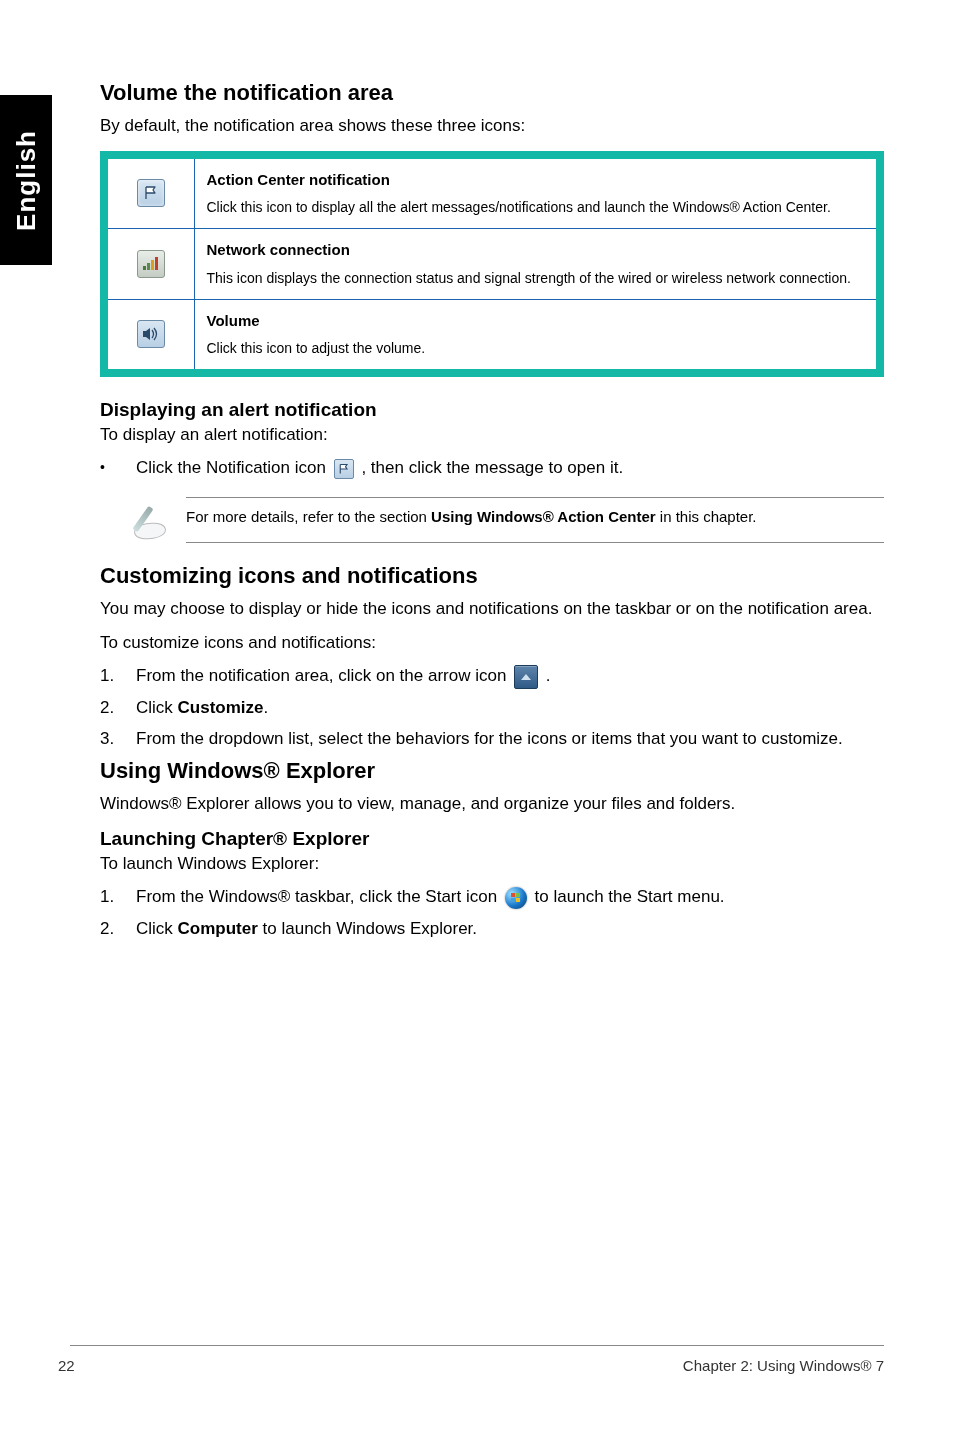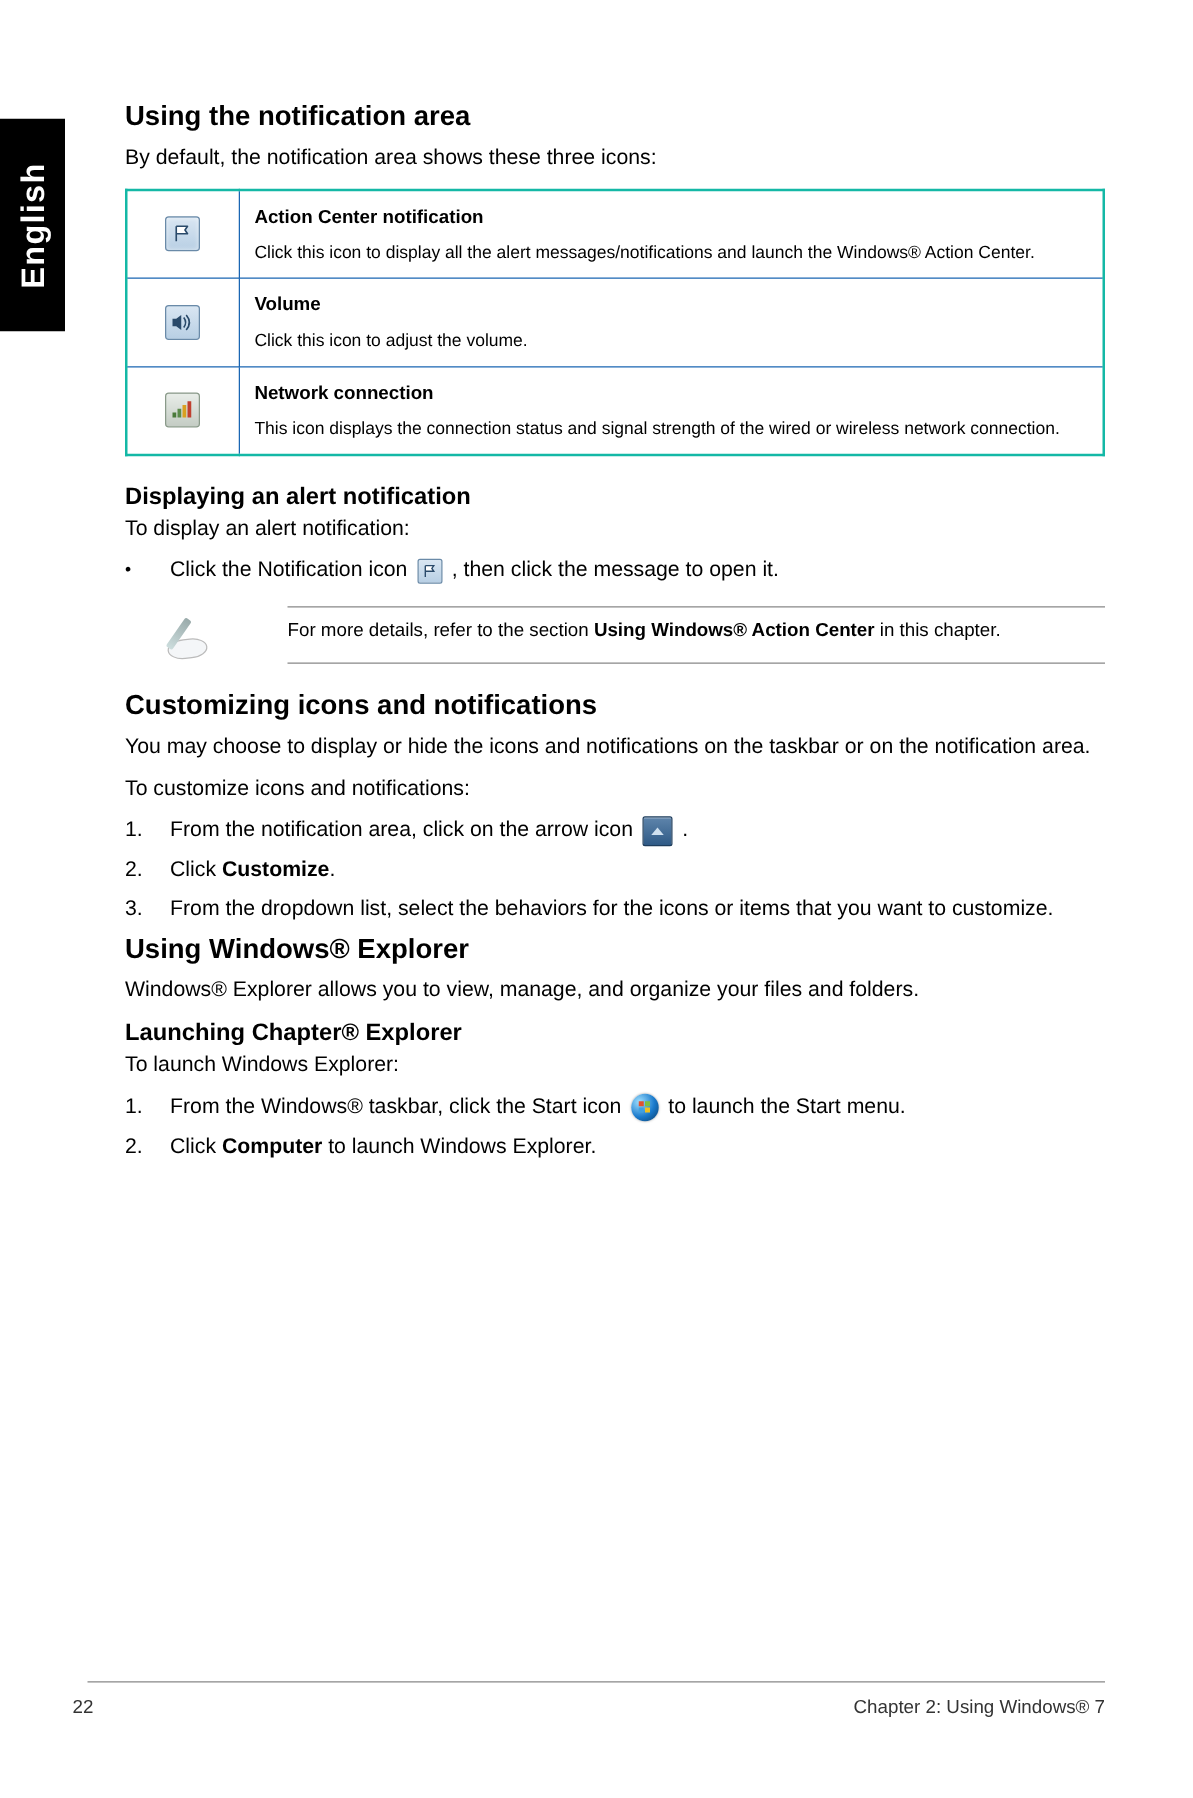--- a/index.html
+++ b/index.html
@@ -60,21 +60,21 @@
   }
   .bullet-row .mark { font-size: 14px; }
   .num-row .num { }
   .inline-icon {
     display: inline-block;
     vertical-align: middle;
     margin: 0 3px;
   }
   
   .icon-table {
-    border: 2px solid #14b8a6;
+    border: 8px solid #14b8a6;
     border-collapse: collapse;
     width: 100%;
     margin: 8px 0 20px 0;
   }
   .icon-table td {
     border: 1px solid #1a66b3;
     padding: 10px 12px;
     vertical-align: middle;
     font-size: 14px;
     line-height: 1.5;
@@ -83,21 +83,20 @@
     width: 90px;
     text-align: center;
     background: #fff;
   }
   .icon-table .row-title { font-weight: bold; font-size: 15px; display: block; margin-bottom: 6px; }
 
   
   .note-box {
     display: flex;
     margin: 16px 0 20px 30px;
-    gap: 44px;
   }
   .note-box .note-icon { width: 56px; flex: 0 0 56px; padding-top: 6px; }
   .note-box .note-body {
     flex: 1;
     border-top: 1px solid #888;
     border-bottom: 1px solid #888;
     padding: 10px 4px 10px 0;
     font-size: 15px;
   }
 
@@ -124,69 +123,69 @@
   .footer-line { position:absolute; bottom:54px; left:70px; right:70px; height:1px; background:#888;}
 </style>
 </head>
 <body>
 
 <div class="page">
   <div class="side-tab">
       <span>English</span>
     </div>
 
-  <h2 class="section">Using the notification area</h2>
+  <h2 class="section">Volume the notification area</h2>
   <p>By default, the notification area shows these three icons:</p>
 
   <table class="icon-table">
     <tbody>
         <tr>
       <td class="icon-cell">
         <div class="tray-flag">
           <svg width="16" height="16" viewBox="0 0 16 16">
                 <path d="M3 2 L3 14 M3 2 L12 2 L10 5 L12 8 L3 8" fill="#fff" stroke="#2a4a6a" stroke-width="1.3" stroke-linejoin="round"></path>
               </svg>
         </div>
       </td>
       <td>
         <span class="row-title">Action Center notification</span>
         <span>Click this icon to display all the alert messages/notifications and launch the Windows® Action Center.</span>
-      </td>
-    </tr>
-    <tr>
-      <td class="icon-cell">
-        <div class="tray-vol">
-          <svg width="18" height="14" viewBox="0 0 18 14">
-            <path d="M1 4 H4 L8 1 V13 L4 10 H1 Z" fill="#2a4a6a"></path>
-            <path d="M10 3 Q13 7 10 11" fill="none" stroke="#2a4a6a" stroke-width="1.3"></path>
-            <path d="M12 1 Q17 7 12 13" fill="none" stroke="#2a4a6a" stroke-width="1.3"></path>
-          </svg>
-        </div>
-      </td>
-      <td>
-        <span class="row-title">Volume</span>
-        <span>Click this icon to adjust the volume.</span>
       </td>
     </tr>
     <tr>
       <td class="icon-cell">
         <div class="tray-net">
           <svg width="18" height="16" viewBox="0 0 18 16">
             <rect x="1" y="10" width="3" height="4" fill="#4a7a3a"></rect>
             <rect x="5" y="7" width="3" height="7" fill="#5a8a4a"></rect>
             <rect x="9" y="4" width="3" height="10" fill="#d9a020"></rect>
             <rect x="13" y="1" width="3" height="13" fill="#c04030"></rect>
           </svg>
         </div>
       </td>
       <td>
         <span class="row-title">Network connection</span>
         <span>This icon displays the connection status and signal strength of the wired or wireless network connection.</span>
       </td>
     </tr>
+    <tr>
+      <td class="icon-cell">
+        <div class="tray-vol">
+          <svg width="18" height="14" viewBox="0 0 18 14">
+            <path d="M1 4 H4 L8 1 V13 L4 10 H1 Z" fill="#2a4a6a"></path>
+            <path d="M10 3 Q13 7 10 11" fill="none" stroke="#2a4a6a" stroke-width="1.3"></path>
+            <path d="M12 1 Q17 7 12 13" fill="none" stroke="#2a4a6a" stroke-width="1.3"></path>
+          </svg>
+        </div>
+      </td>
+      <td>
+        <span class="row-title">Volume</span>
+        <span>Click this icon to adjust the volume.</span>
+      </td>
+    </tr>
   </tbody>
     </table>
 
   <h3 class="sub">Displaying an alert notification</h3>
   <div class="bold-line">To display an alert notification:</div>
   <div class="bullet-row">
     <span class="mark">•</span>
     <span>
       <span>Click the Notification icon </span>
       <span class="inline-icon small-flag">

